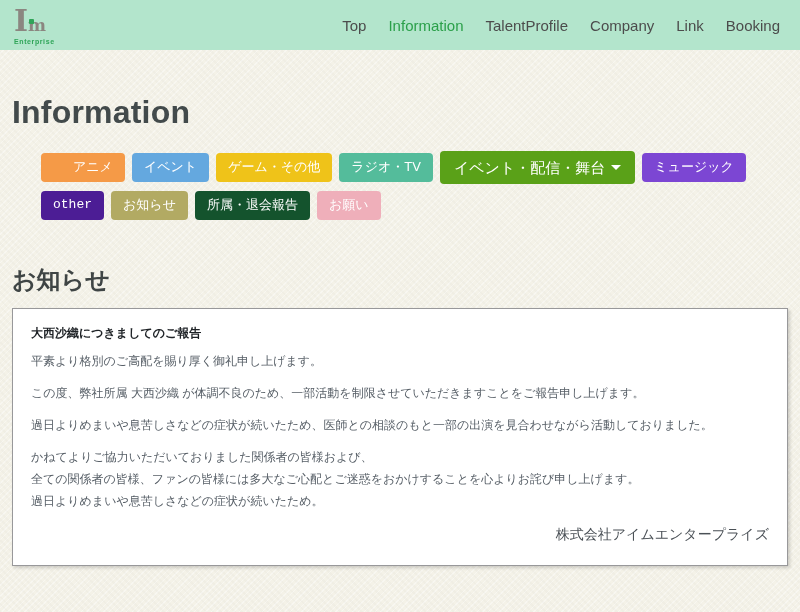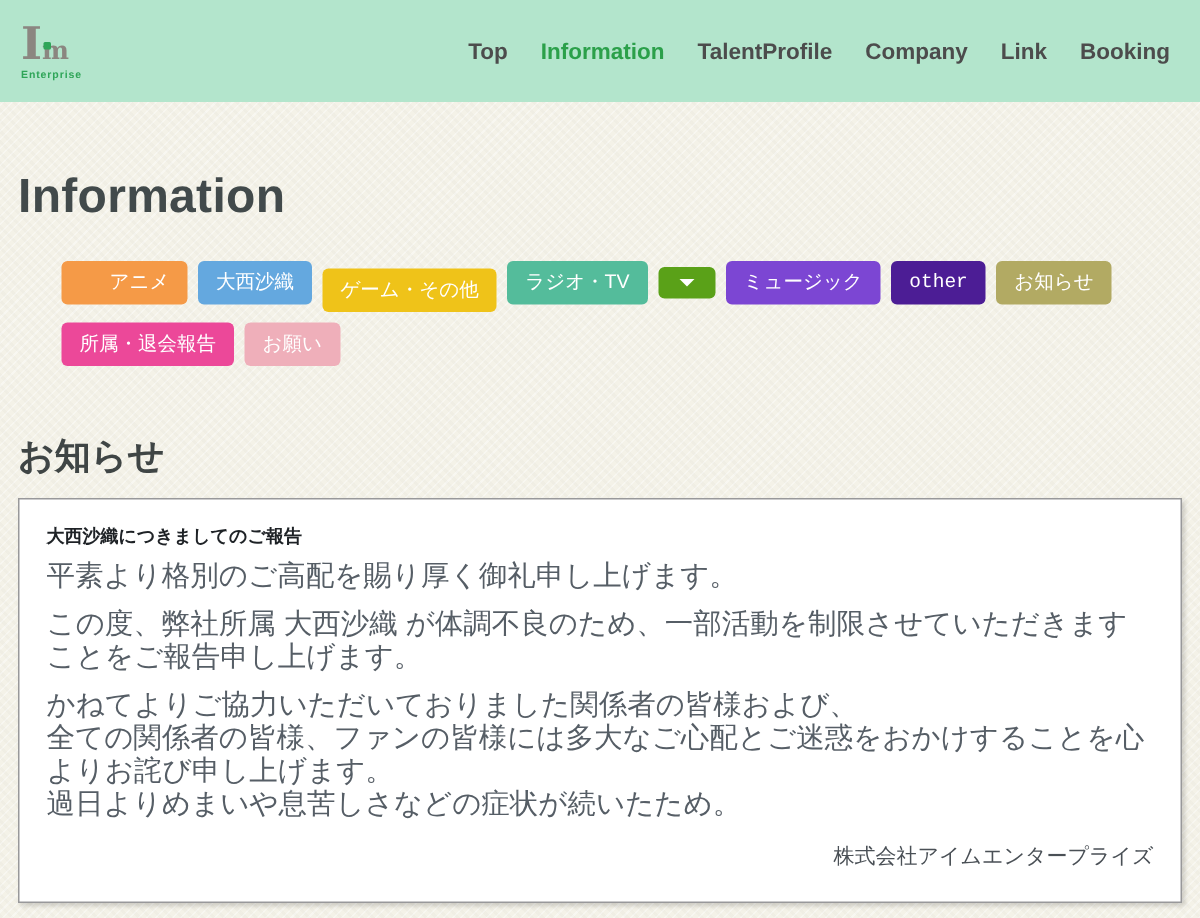--- a/index.html
+++ b/index.html
@@ -8,32 +8,32 @@
     font-family: "Liberation Sans", "DejaVu Sans", sans-serif;
     background-color:#f4f2e8;
     background-image:
       repeating-linear-gradient(45deg, rgba(0,0,0,0.015) 0 2px, transparent 2px 5px),
       repeating-linear-gradient(-45deg, rgba(255,255,255,0.4) 0 1px, transparent 1px 4px);
     color:#565e66;
   }
 
   
   .site-header {
-    height:68px; background:#b3e5cc;
+    height:50px; background:#b3e5cc;
     display:flex; align-items:center;
     padding:0 20px 0 14px;
   }
   .logo { display:inline-block; cursor:pointer; line-height:1; }
   .logo-mark { position:relative; color:#8b8680; white-space:nowrap; }
   .logo-i { font-family:"DejaVu Serif", serif; font-weight:bold; font-size:30px; }
   .logo-m { font-family:"DejaVu Serif", serif; font-weight:bold; font-size:17px; }
   .logo-dot { position:absolute; left:15px; top:2px; width:5px; height:5px; background:#2fa558; border-radius:1px; }
   .logo-sub { font-size:7px; font-weight:bold; color:#2fa558; letter-spacing:0.6px; margin-top:2px; }
   .main-nav { margin-left:auto; display:flex; gap:22px; align-items:center; }
-  .nav-link { font-size:15px; color:#4c4c4c; text-decoration:none; cursor:pointer;font-weight:bold; }
+  .nav-link { font-size:15px; color:#4c4c4c; text-decoration:none; cursor:pointer; }
   .nav-link.active { color:#2ba04a; }
 
   
   .page { padding:0 12px; }
   .page-title {
     margin:44px 0 20px; font-size:32px; font-weight:bold; color:#424a4b;
     letter-spacing:0.2px;
   }
 
   
@@ -48,21 +48,21 @@
 
   
   .section-title { margin:44px 0 12px; font-size:24px; font-weight:bold; color:#3f4545; }
   .ann-box {
     background:#fff; border:1px solid #98989a;
     box-shadow:2px 2px 3px rgba(0,0,0,0.16);
     padding:16px 18px 18px;
   }
   .ann-title { font-size:12px; font-weight:bold; color:#1e2226; margin-bottom:8px; }
   .ann-p { margin-bottom:10px; }
-  .ann-line { font-size:19px; line-height:22px; color:#565e66; }
+  .ann-line { font-size:12px; line-height:22px; color:#565e66; }
   .ann-sign { text-align:right; margin-top:2px; }
   .ann-sign .ann-line { line-height:25px; font-size:14px; color:#4a5056; }
 </style>
 </head>
 <body>
 
 <header class="site-header" style="background-color: rgb(179, 229, 204);">
   <a class="logo">
     <span class="logo-mark"><span class="logo-i">I</span><span class="logo-dot"></span><span class="logo-m">m</span></span>
     <div class="logo-sub">Enterprise</div>
@@ -75,45 +75,47 @@
     <a class="nav-link">Link</a>
     <a class="nav-link">Booking</a>
   </nav>
 </header>
 
 <main class="page">
   <h1 class="page-title">Information</h1>
 
   <div class="filters">
     <button class="chip" style="background-color: rgb(245, 154, 71); padding-left: 32px;">アニメ</button>
-    <button class="chip" style="background-color: rgb(100, 168, 223);">大西沙織</button>
-    <button class="chip" style="background-color: rgb(239, 195, 25); margin-top: 10px;">ゲーム・その他</button>
+    <button class="chip" style="background-color: rgb(100, 168, 223);">イベント</button>
+    <button class="chip" style="background-color: rgb(239, 195, 25);">ゲーム・その他</button>
     <button class="chip" style="background-color: rgb(84, 188, 155);">ラジオ・TV</button>
     <button class="chip big" style="background-color: rgb(90, 161, 24);">
+      <span>イベント・配信・舞台</span>
       <span class="caret-down"></span>
     </button>
     <button class="chip" style="background-color: rgb(124, 70, 211);">ミュージック</button>
     <button class="chip" style="background-color: #4c1d95; font-family: Liberation Mono, monospace;">other</button>
     <button class="chip" style="background-color: rgb(178, 170, 99);">お知らせ</button>
-    <button class="chip" style="background-color: #ec4899;">所属・退会報告</button>
+    <button class="chip" style="background-color: #14532d;">所属・退会報告</button>
     <button class="chip" style="background-color: rgb(239, 175, 186);">お願い</button>
   </div>
 
   <h2 class="section-title">お知らせ</h2>
 
   <section class="ann-box">
     <h3 class="ann-title">大西沙織につきましてのご報告</h3>
 
     <div class="ann-p">
       <div class="ann-line">平素より格別のご高配を賜り厚く御礼申し上げます。</div>
     </div>
     <div class="ann-p">
       <div class="ann-line">この度、弊社所属 大西沙織 が体調不良のため、一部活動を制限させていただきますことをご報告申し上げます。</div>
     </div>
     <div class="ann-p">
+      <div class="ann-line">過日よりめまいや息苦しさなどの症状が続いたため、医師との相談のもと一部の出演を見合わせながら活動しておりました。</div>
     </div>
     <div class="ann-p">
       <div class="ann-line">かねてよりご協力いただいておりました関係者の皆様および、</div>
       <div class="ann-line">全ての関係者の皆様、ファンの皆様には多大なご心配とご迷惑をおかけすることを心よりお詫び申し上げます。</div>
       <div class="ann-line">過日よりめまいや息苦しさなどの症状が続いたため。</div>
     </div>
 
     <div class="ann-sign">
       <div class="ann-line">株式会社アイムエンタープライズ</div>
 

